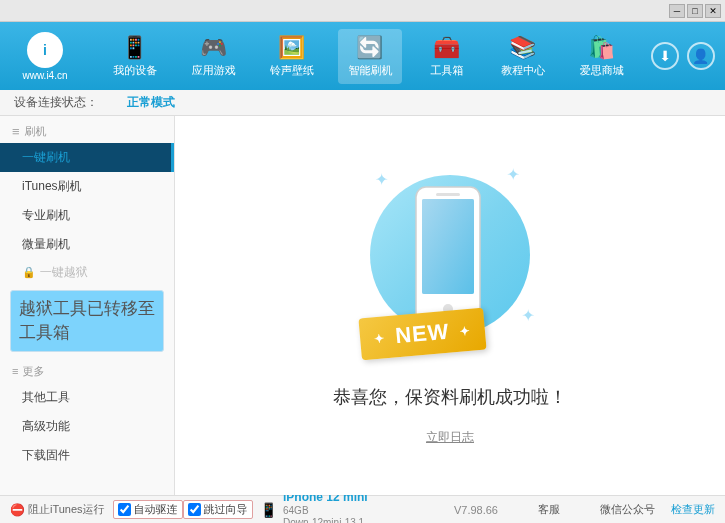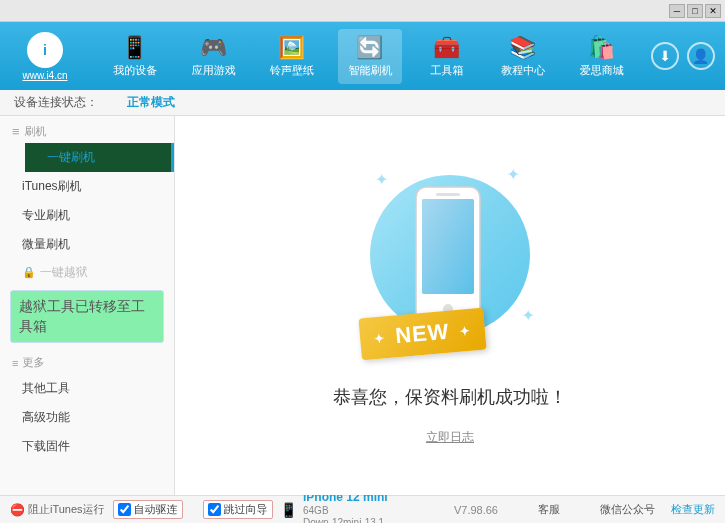--- a/index.html
+++ b/index.html
@@ -40,21 +40,21 @@
       margin-right: 16px;
       min-width: 70px;
     }
     .logo-circle {
       width: 36px; height: 36px;
       background: white;
       border-radius: 50%;
       display: flex; align-items: center; justify-content: center;
       font-size: 14px; font-weight: bold; color: #1a9fd4;
     }
-    .logo-text { color: white; font-size: 10px; margin-top: 2px; text-decoration: underline; }
+    .logo-text { color: white; font-size: 10px; margin-top: 2px; }
 
     .nav-items { display: flex; flex: 1; justify-content: space-around; align-items: center; }
     .nav-item {
       display: flex; flex-direction: column; align-items: center;
       color: white; cursor: pointer; padding: 6px 10px;
       border-radius: 4px; min-width: 60px;
     }
     .nav-item.active { background: rgba(255,255,255,0.25); }
     .nav-icon { font-size: 22px; margin-bottom: 2px; }
     .nav-label { font-size: 11px; }
@@ -99,33 +99,32 @@
       padding: 8px 12px 4px 12px;
       color: #999; font-size: 11px;
     }
     .sidebar-section-title .icon { margin-right: 5px; font-size: 13px; color: #aaa; }
 
     .sidebar-item {
       padding: 6px 12px 6px 22px;
       color: #444; cursor: pointer; font-size: 12px;
     }
     .sidebar-item.active {
-      background: #14532d;
+      background: #0c4a6e;
       color: #1a9fd4;
       border-right: 3px solid #1a9fd4;
-      margin-left: 25px;
     }
 
     .sidebar-notice {
       margin: 4px 10px;
-      background: #86efac;
+      background: #7dd3fc;
       border: 1px solid #c5e0f0;
       border-radius: 3px;
       padding: 6px 8px;
-      font-size: 14px;
+      font-size: 17px;
       color: #555;
       line-height: 1.4;
     }
     .sidebar-more-title {
       display: flex; align-items: center;
       padding: 8px 12px 4px 12px;
       color: #999; font-size: 11px;
     }
     .sidebar-more-title .icon { margin-right: 4px; }
 
@@ -242,21 +241,21 @@
       font-size: 11px;
       color: #666;
     }
     .footer-left { display: flex; align-items: center; gap: 8px; flex: 1; }
     .footer-device { display: flex; align-items: center; gap: 5px; }
     .device-icon { color: #1a9fd4; font-size: 14px; }
     .device-info { display: flex; flex-direction: column; }
     .device-name { font-weight: bold; color: #1a9fd4; font-size: 12px; line-height: 1.2; }
     .device-sub { color: #888; font-size: 10px; line-height: 1.2; }
 
-    .footer-checkboxes { display: flex; gap: 20px; align-items: flex-end; }
+    .footer-checkboxes { display: flex; gap: 0; align-items: flex-end; }
     .checkbox-item { display: flex; align-items: center; gap: 3px; border: 1px solid #e0a0a0; padding: 1px 4px; border-radius: 2px; background: #fff; }
     .checkbox-item input { cursor: pointer; }
     .checkbox-item label { font-size: 11px; color: #444; cursor: pointer; }
 
     .footer-right { display: flex; align-items: center; gap: 16px; }
     .footer-version { color: #888; }
     .footer-link { color: #555; cursor: pointer; margin-left: 24px; }
     .footer-update { color: #1a9fd4; cursor: pointer; }
     .footer-itunes { display: flex; align-items: center; gap: 3px; cursor: pointer; font-size: 11px; }
     .footer-itunes-text { color: #666; }

